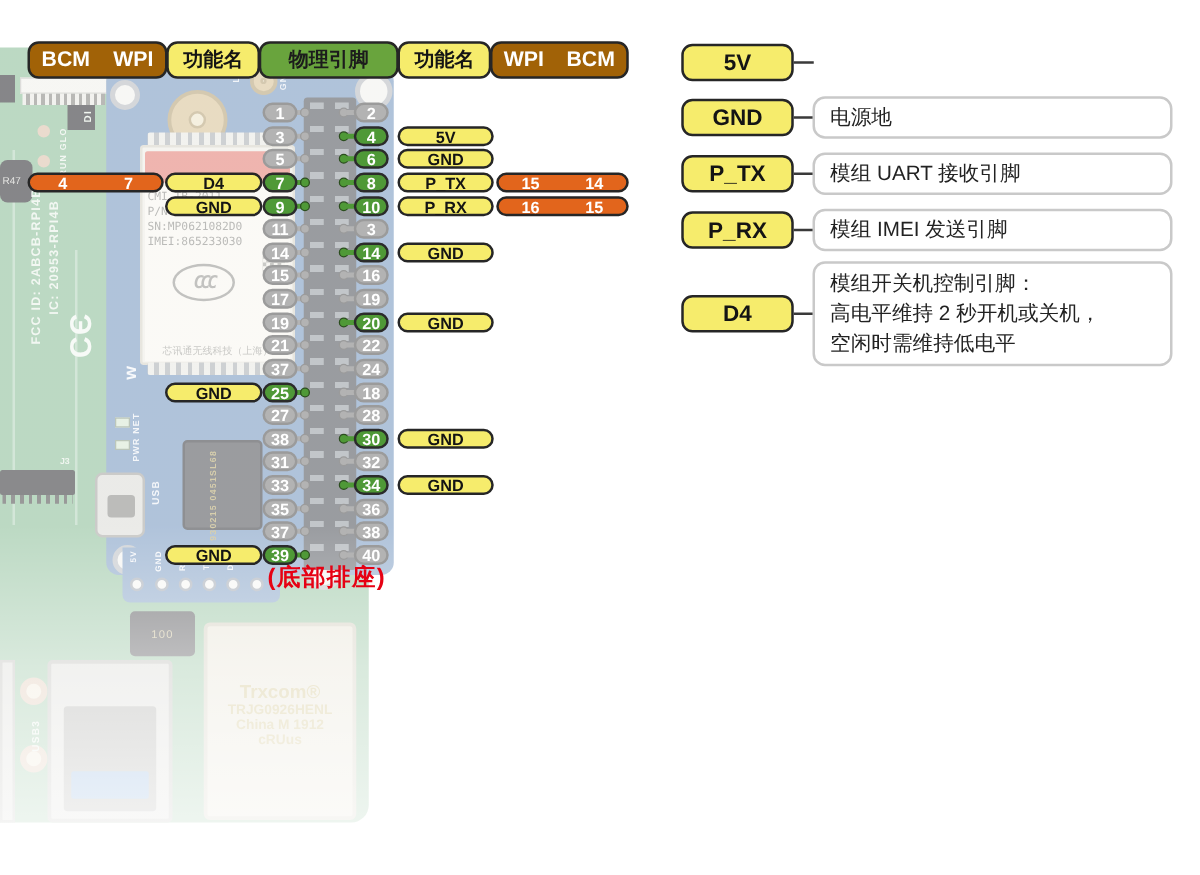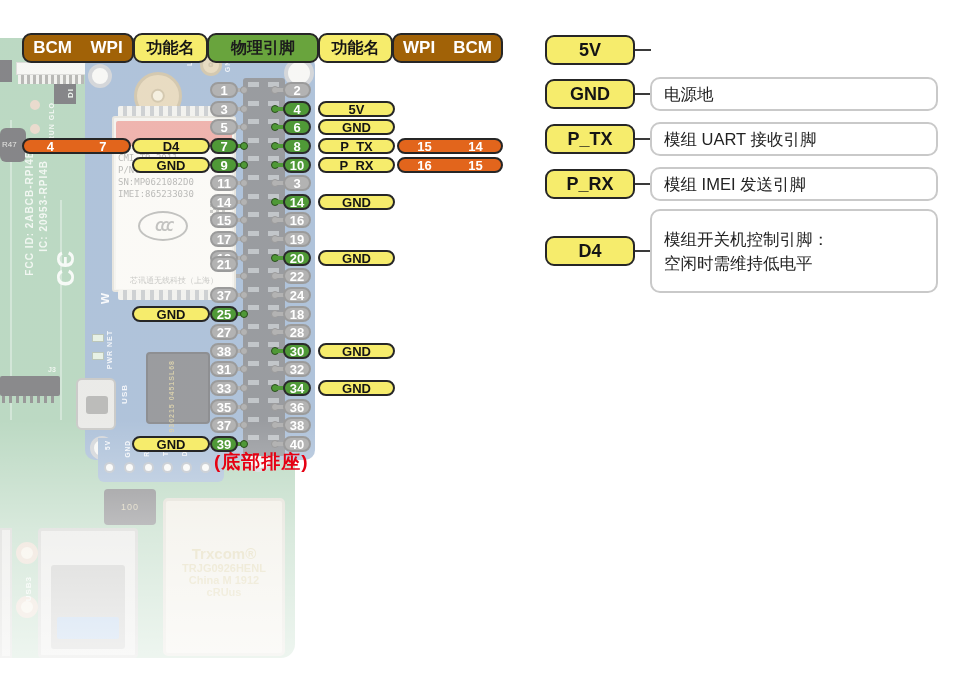--- a/index.html
+++ b/index.html
@@ -272,21 +272,21 @@
         <div class="dot off" style="left:271px;top:235px;"></div>
         <div class="stub off" style="left:277px;top:237px;width:7px;"></div>
         <div class="pinbox off" style="left:283px;top:231px;">19</div>
         <div class="pinbox off" style="left:210px;top:250px;">19</div>
         <div class="stub off" style="left:236px;top:256px;width:7px;"></div>
         <div class="dot off" style="left:240px;top:254px;"></div>
         <div class="dot on" style="left:271px;top:254px;"></div>
         <div class="stub on" style="left:277px;top:256px;width:7px;"></div>
         <div class="pinbox on" style="left:283px;top:250px;">20</div>
         <div class="fnpill" style="left:318px;top:250px;width:77px;">GND</div>
-        <div class="pinbox off" style="left:210px;top:256px;">21</div>
+        <div class="pinbox off" style="left:210px;top:268px;">21</div>
         <div class="stub off" style="left:236px;top:274px;width:7px;"></div>
         <div class="dot off" style="left:240px;top:272px;"></div>
         <div class="dot off" style="left:271px;top:272px;"></div>
         <div class="stub off" style="left:277px;top:274px;width:7px;"></div>
         <div class="pinbox off" style="left:283px;top:268px;">22</div>
         <div class="pinbox off" style="left:210px;top:287px;">37</div>
         <div class="stub off" style="left:236px;top:293px;width:7px;"></div>
         <div class="dot off" style="left:240px;top:291px;"></div>
         <div class="dot off" style="left:271px;top:291px;"></div>
         <div class="stub off" style="left:277px;top:293px;width:7px;"></div>
@@ -363,17 +363,18 @@
       </div>
       <div class="lg-pill" style="top:169px;">P_RX</div>
       <div class="lg-line" style="top:183px;"></div>
       <div class="lg-box" style="top:167px;height:34px;">
         <div class="" style="position:static;">模组 IMEI 发送引脚</div>
       </div>
       <div class="lg-pill" style="top:236px;">D4</div>
       <div class="lg-line" style="top:250px;"></div>
       <div class="lg-box" style="top:209px;height:84px;">
         <div class="" style="position:static;">模组开关机控制引脚：</div>
+        <div class="" style="position:static;">高电平维持 2 秒开机或关机，</div>
         <div class="" style="position:static;">空闲时需维持低电平</div>
       </div>
     </div>
 
 </div>
 
 </body></html>

